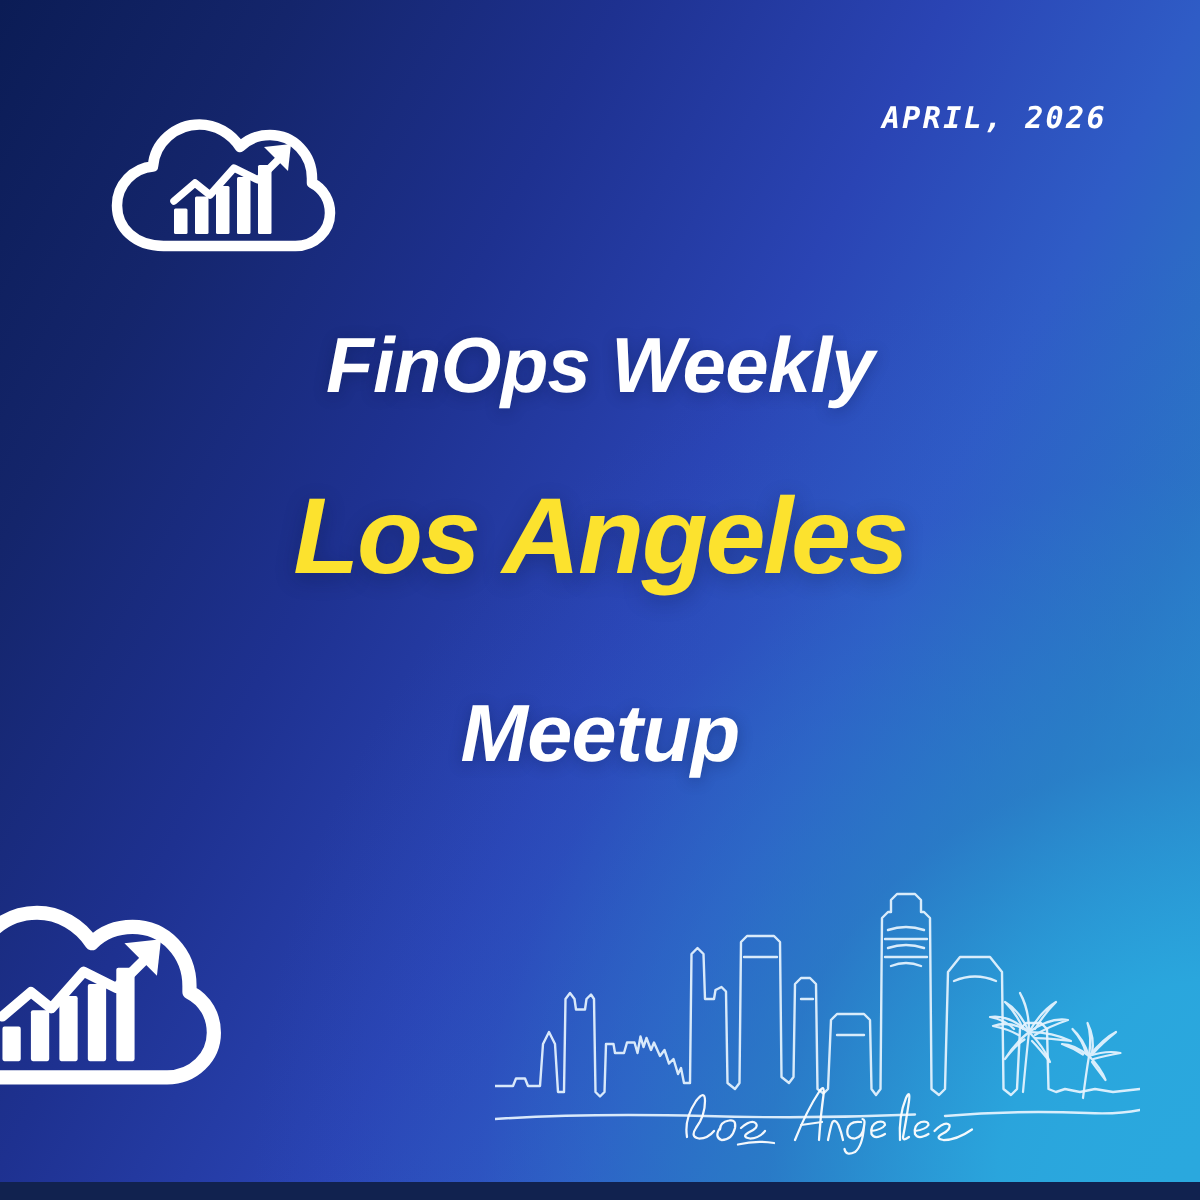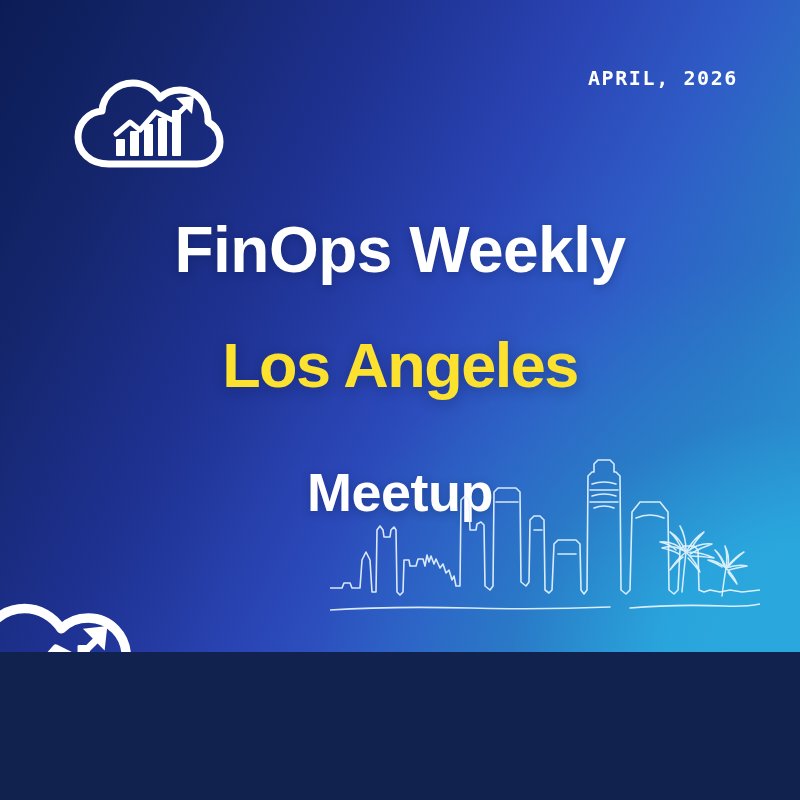--- a/index.html
+++ b/index.html
@@ -3,40 +3,41 @@
 <meta charset="utf-8">
 <style>
   html, body {
     margin: 0;
     padding: 0;
     background: #11224f;
   }
   #poster {
     position: relative;
     width: 800px;
-    height: 652px;
+    height: 788px;
     overflow: hidden;
     font-family: "Liberation Sans", sans-serif;
     
     background:
       radial-gradient(120% 120% at 100% 100%,
         rgba(42,168,222,1.0) 0%,
         rgba(42,168,222,0.85) 14%,
         rgba(40,130,200,0.55) 30%,
         rgba(45,90,200,0.18) 50%,
         rgba(45,80,195,0.0) 66%),
       linear-gradient(118deg,
         #0b1c55 0%,
         #14256b 16%,
         #1e3190 34%,
         #2a44b4 52%,
         #2f5cc6 66%,
         #2a79c6 80%,
         #2a9ad6 92%,
         #2aa8de 100%);
+    font-style: italic;
   }
 
   
   .date-label {
     position: absolute;
     top: 66px;
     right: 62px;
     color: #ffffff;
     font-family: "DejaVu Sans Mono", "Liberation Mono", monospace;
     font-size: 20px;
@@ -65,30 +66,30 @@
   
   .text-stack {
     position: absolute;
     left: 0;
     right: 0;
     top: 218px;
     text-align: center;
   }
   .title-primary {
     color: #ffffff;
-    font-size: 64px;
+    font-size: 52px;
     font-weight: bold;
     letter-spacing: -0.5px;
     line-height: 1;
     margin: 0;
     text-shadow: 0 2px 10px rgba(8,20,60,0.30);
   }
   .title-city {
     color: #FCE22E;
-    font-size: 63px;
+    font-size: 72px;
     font-weight: bold;
     letter-spacing: -1.5px;
     line-height: 1;
     margin: 0;
     padding-top: 52px;
     text-shadow: 0 3px 14px rgba(8,20,60,0.32);
   }
   .title-secondary {
     color: #ffffff;
     font-size: 54px;

